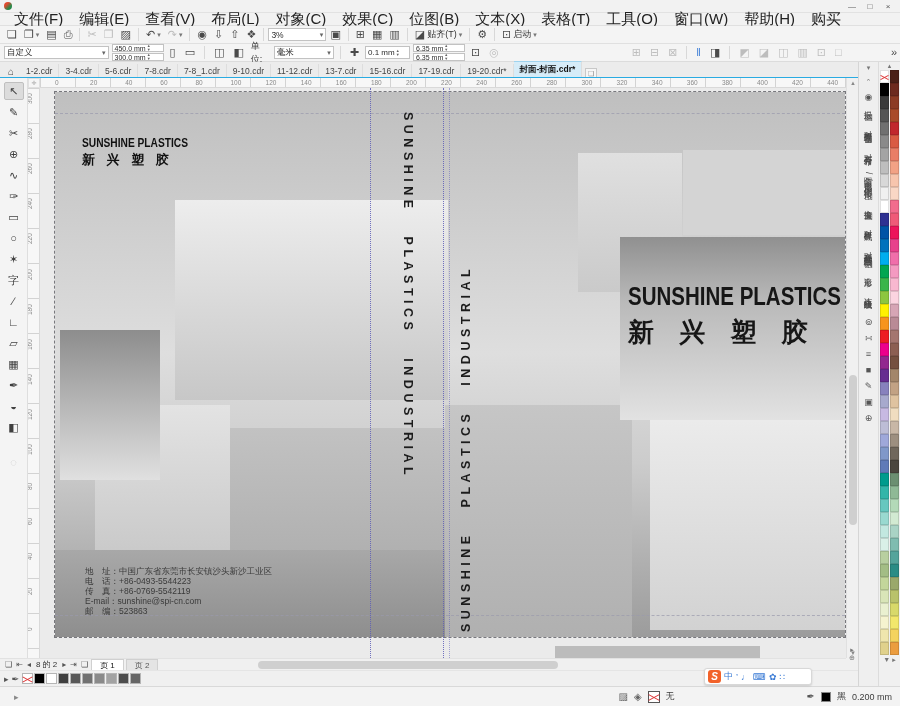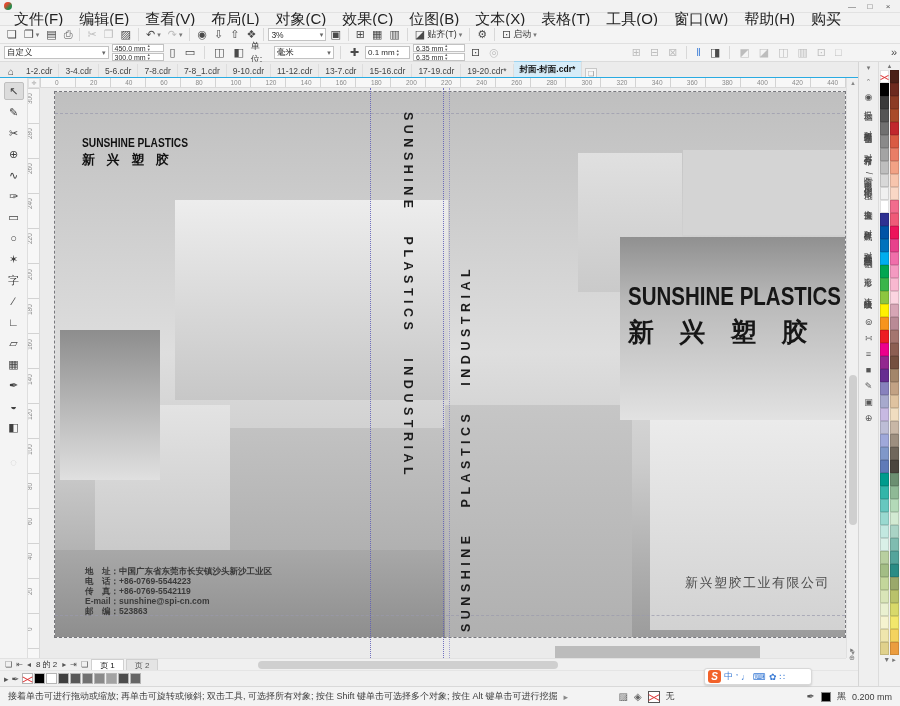--- a/index.html
+++ b/index.html
@@ -59,21 +59,21 @@
 .blk{position:absolute}
 .guide{position:absolute;top:0;height:570px;width:0;border-left:1px dotted #5c5cb8;opacity:.85}
 .hdash{position:absolute;left:0;width:790px;height:0;border-top:1px dashed #9a9aad;opacity:.7}
 .spinetxt{position:absolute;writing-mode:vertical-rl;font-weight:bold;font-size:12.5px;color:#1c1c1c;letter-spacing:4.5px;word-spacing:16px;white-space:nowrap}
 .spinetxt.rev{transform:rotate(180deg)}
 .logo-s .l1{font-weight:bold;font-size:12px;transform:scaleX(.85);transform-origin:left;white-space:nowrap;color:#111}
 .logo-s .l2{font-weight:bold;font-size:13px;letter-spacing:4px;color:#111;margin-top:1px}
 .logo-l{text-align:left}
 .logo-l .l1{font-weight:bold;font-size:25px;transform:scaleX(.82);transform-origin:left;white-space:nowrap;color:#161616}
 .logo-l .l2{font-weight:bold;font-size:26px;letter-spacing:9px;color:#161616;margin-top:4px}
-.addr{font-size:8.5px;font-weight:bold;color:#3a3a3a;line-height:10px;white-space:nowrap}
+.addr{font-size:8.5px;font-weight:normal;color:#3a3a3a;line-height:10px;white-space:nowrap}
 .company{font-size:13px;color:#4c4c4c;letter-spacing:1.5px;white-space:nowrap}
 .belowbar{position:absolute;background:#bcbcbc}
 
 .vscroll{left:846px;top:78px;width:12px;height:580px;background:#f0f0f0;border-left:1px solid #e0e0e0}
 .vthumb{position:absolute;left:2px;top:297px;width:8px;height:150px;background:#cfcfcf;border-radius:4px}
 .sarrow{position:absolute;left:0;width:12px;height:10px;font-size:6px;color:#888;text-align:center;line-height:10px}
 .hscroll{left:248px;top:658px;width:598px;height:12px;background:#f0f0f0;border-top:1px solid #e2e2e2}
 .hthumb{position:absolute;left:10px;top:2px;width:300px;height:8px;background:#cfcfcf;border-radius:4px}
 .cornerbtns{left:846px;top:646px;width:12px;height:24px;display:flex;flex-direction:column;align-items:center;font-size:7px;color:#777}
 
@@ -434,27 +434,26 @@
       <div class="spinetxt" style="left:346px;top:20px;height:520px">SUNSHINE PLASTICS INDUSTRIAL</div>
       <div class="spinetxt rev" style="left:404px;top:20px;height:520px">SUNSHINE PLASTICS INDUSTRIAL</div>
 
       <div class="blk logo-l" style="left:573px;top:190px">
         <div class="l1">SUNSHINE PLASTICS</div>
         <div class="l2">新 兴 塑 胶</div>
       </div>
 
       <div class="blk addr" style="left:30px;top:474px">
           <div>地　址：中国广东省东莞市长安镇沙头新沙工业区</div>
-          <div>电　话：+86-0769-5544223</div>
+          <div>电　话：+86-0493-5544223</div>
           <div>传　真：+86-0769-5542119</div>
           <div>E-mail：sunshine@spi-cn.com</div>
           <div>邮　编：523863</div>
         </div>
 
-      <div class="blk company" style="left:630px;top:482px">新兴塑胶工业有限公司</div>
     </div>
 
     <div class="guide" style="left:330px"></div>
     <div class="guide" style="left:403px"></div>
     <div class="guide" style="left:409px;opacity:.5"></div>
 
     <div class="belowbar" style="left:515px;top:558px;width:205px;height:12px"></div>
   </div>
 
   <div class="abs vscroll">
@@ -492,21 +491,20 @@
       <span class="dsw" style="background: rgb(63, 63, 63);"></span>
       <span class="dsw" style="background: rgb(88, 88, 88);"></span>
       <span class="dsw" style="background: rgb(113, 113, 113);"></span>
       <span class="dsw" style="background: rgb(138, 138, 138);"></span>
       <span class="dsw" style="background: rgb(163, 163, 163);"></span>
       <span class="dsw" style="background: rgb(77, 77, 77);"></span>
       <span class="dsw" style="background: rgb(102, 102, 102);"></span>
     </div>
 
   <div class="abs statusbar">
-    <span>接着单击可进行拖动或缩放; 再单击可旋转或倾斜; 双击工具, 可选择所有对象; 按住 Shift 键单击可选择多个对象; 按住 Alt 键单击可进行挖掘</span>
     <span style="margin-left:6px;color:#888">▸</span>
     <span class="stright">
       <span style="font-size:10px;color:#666">▨</span>
       <span style="font-size:10px;color:#666">◈</span>
       <span class="stnone none"></span>
       <span>无</span>
       <span style="width:120px"></span>
       <span style="font-size:10px;color:#555">✒</span>
       <span class="stsw" style="background:#000"></span>
       <span>黑</span>

